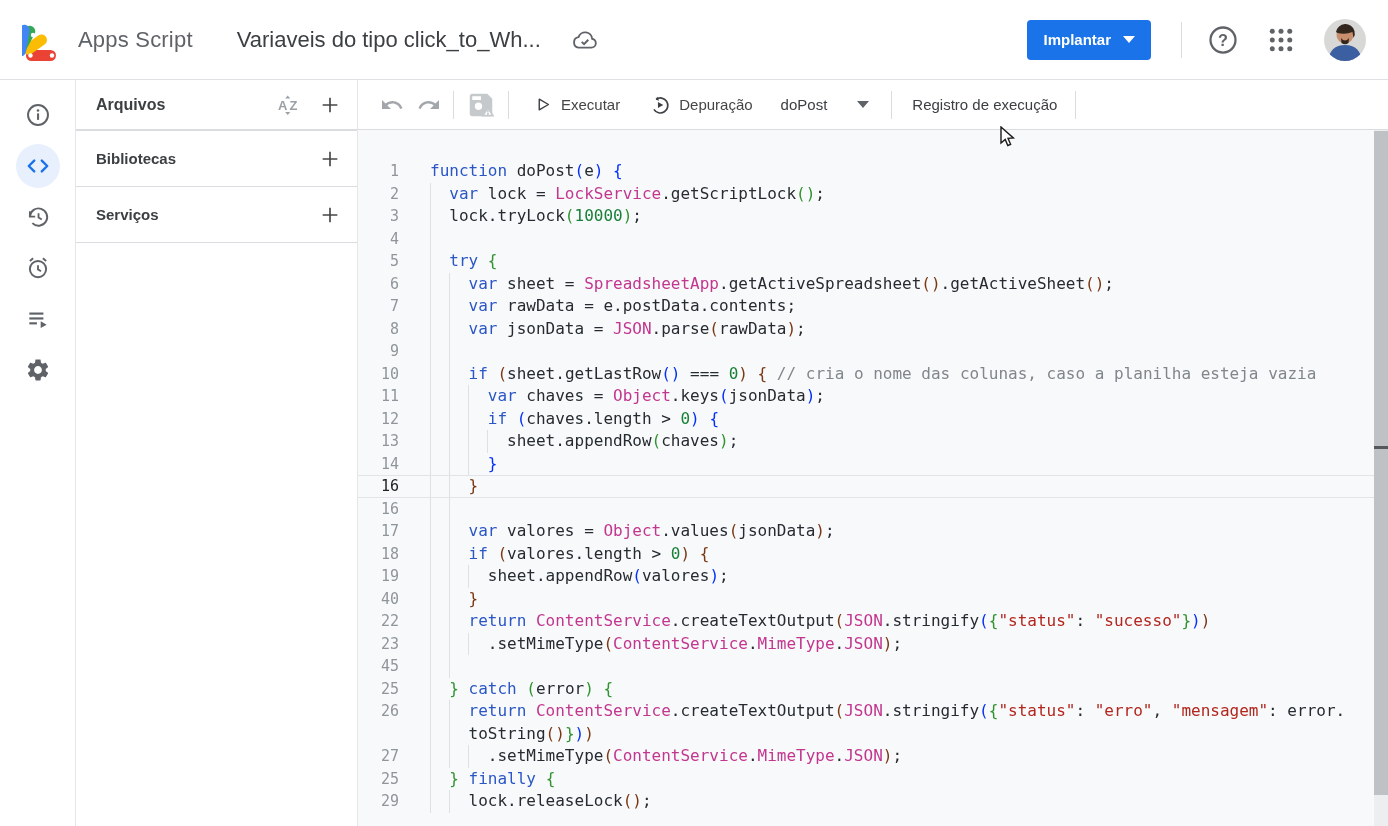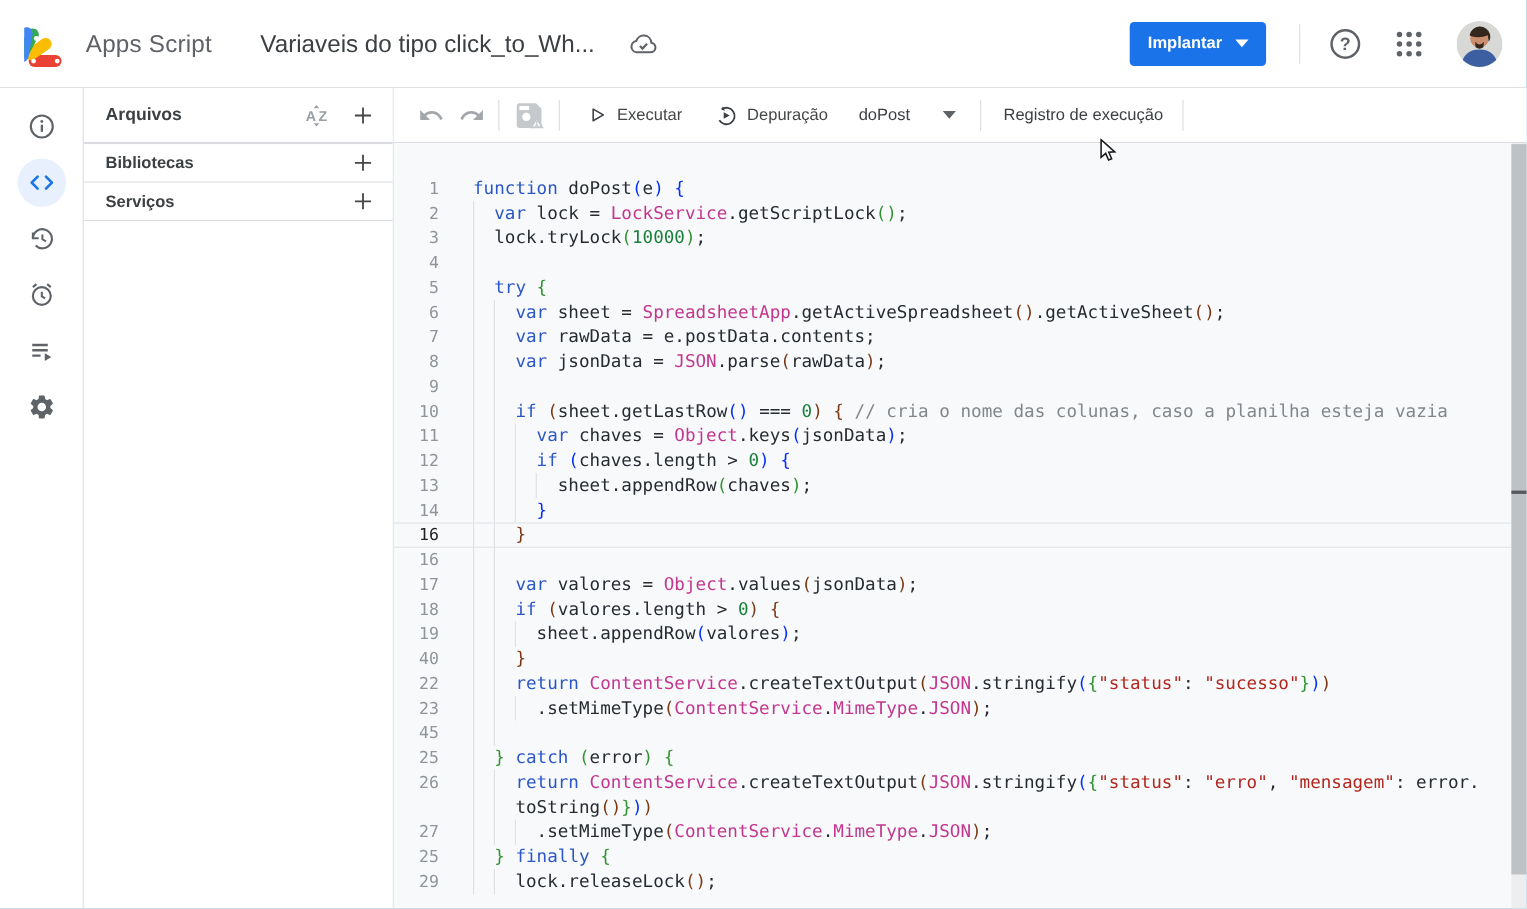--- a/index.html
+++ b/index.html
@@ -1,18 +1,18 @@
 <!DOCTYPE html>
 <html><head>
 <meta charset="utf-8">
 <style>
   * { margin:0; padding:0; box-sizing:border-box; }
   html,body { width:1388px; height:826px; overflow:hidden; background:#fff;
               font-family:"Liberation Sans", sans-serif; }
-  .app { position:relative; width:1388px; height:826px; background:#0369a1; }
+  .app { position:relative; width:1388px; height:826px; background:#7dd3fc; }
 
   
   .header { position:absolute; left:0; top:0; width:1388px; height:80px; background:#fff;
             border-bottom:1px solid #dfe1e5; display:flex; align-items:center; }
   .logo { margin-left:22px; width:44px; height:46px; flex:0 0 auto; }
   .product { margin-left:12px; font-size:22px; color:#5f6368; letter-spacing:.2px; }
   .doc-title { margin-left:44px; font-size:22px; color:#3c4043; white-space:nowrap; }
   .cloud { margin-left:30px; width:28px; height:28px; color:#5f6368; }
   .right-cluster { margin-left:auto; display:flex; align-items:center; margin-right:22px; }
   .deploy-btn { height:40px; background:#1a73e8; color:#fff; border:none; border-radius:4px;
@@ -36,21 +36,21 @@
 
   
   .sidebar { width:282px; height:100%; background:#fff; border-right:1px solid #e4e6e8; }
   .sb-header { height:50px; border-bottom:1px solid #dadce0; display:flex; align-items:center;
                padding:0 16px 0 20px; }
   .sb-title { font-size:16px; font-weight:bold; color:#3c4043; }
   .sb-header-icons { margin-left:auto; display:flex; align-items:center; gap:18px; }
   .file-row { margin-top:10px; height:44px; background:#e8f0fe; display:flex; align-items:center;
               padding-left:20px; font-size:14.5px; color:#1a67e8; cursor:pointer; }
   .file-sep { height:0; border-bottom:1px solid #dadce0; }
-  .section-row { height:35px; border-bottom:1px solid #dadce0; display:flex; align-items:center;
+  .section-row { height:56px; border-bottom:1px solid #dadce0; display:flex; align-items:center;
                  padding:0 16px 0 20px; font-size:15px; font-weight:bold; color:#3c4043; }
   .section-row .plus { margin-left:auto; }
   .plus-icon { width:22px; height:22px; color:#444746; cursor:pointer; }
   .az-icon { width:24px; height:22px; color:#9aa0a6; cursor:pointer; }
 
   
   .main { flex:1; height:100%; position:relative; background:#f8f9fa; }
   .toolbar { height:50px; background:#fff; border-bottom:1px solid #dadce0; display:flex;
              align-items:center; padding-left:22px; }
   .tb-icon { color:#a3a7ab; width:24px; height:24px; flex:0 0 auto; cursor:pointer; }

